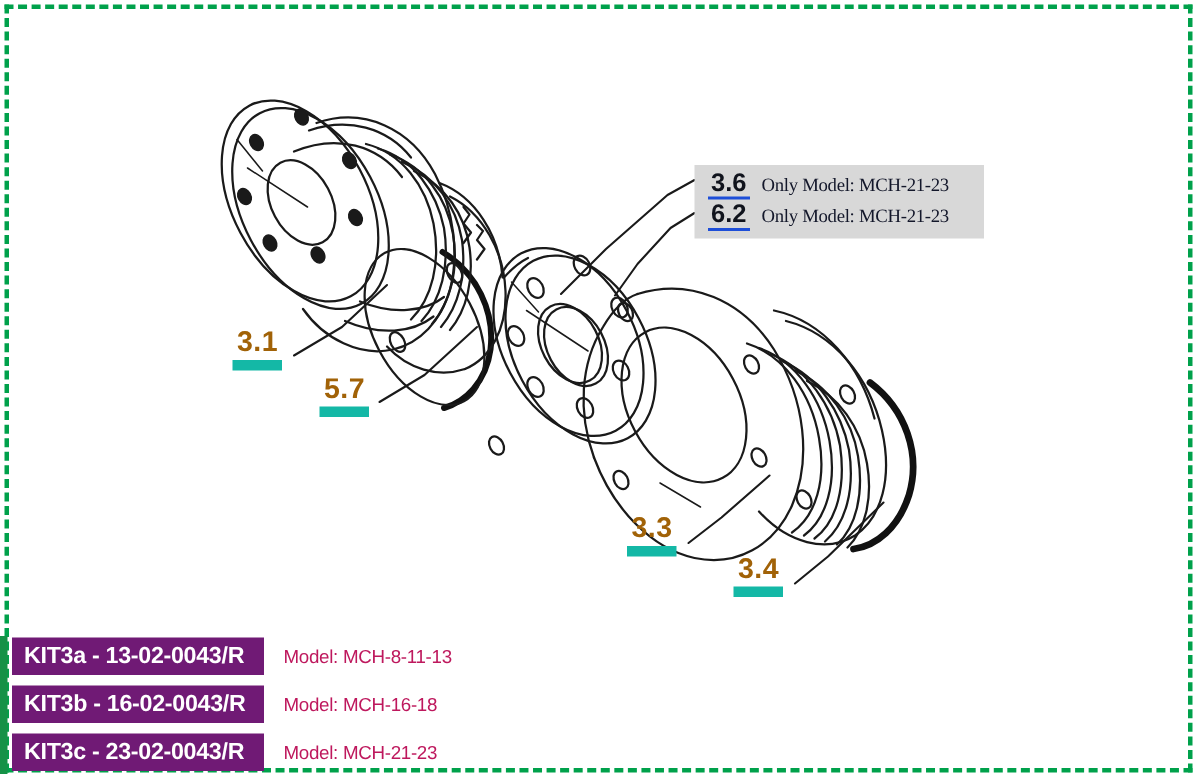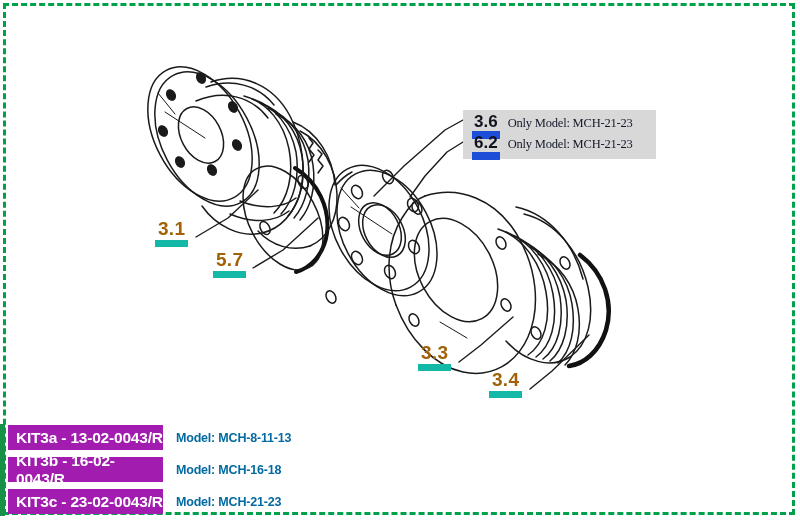--- a/index.html
+++ b/index.html
@@ -58,21 +58,21 @@
   .greyrow{
     display:flex;
     align-items:baseline;
     height:21px;
     padding-left:9px;
   }
   .greynum{
     font-weight:bold;
     font-size:17px;
     color:#10131c;
-    border-bottom:8px solid #1d4ed8;
+    border-bottom:2px solid #1d4ed8;
     padding:0 2px 1px 2px;
     margin-right:8px;
     line-height:1;
   }
   .greytxt{
     font-size:12.5px;
     color:#13172a;
     font-weight:normal;
     white-space:nowrap;
     letter-spacing:-0.2px;
@@ -95,39 +95,38 @@
   .legrow{
     position:relative;
     height:27px;
     margin-bottom:5px;
     display:flex;
     align-items:center;
   }
   .kit-badge{
     position:relative;
     margin-left:8px;
-    width:155px;
+    width:168px;
     height:25px;
-    background:#a21caf;
+    background:#701a75;
     color:#ffffff;
     font-weight:bold;
     font-size:15.5px;
     letter-spacing:-0.2px;
     display:flex;
     align-items:center;
     padding-left:8px;
     box-sizing:border-box;
   }
   .model-txt{
     margin-left:13px;
     font-size:12.5px;
-    color:#0369a1;
+    color:#be185d;
     letter-spacing:-0.2px;
     white-space:nowrap;
-    font-weight:bold;
   }
 </style>
 </head>
 <body>
 
 <div id="page">
 
   <div class="frame"></div>
 
   <svg class="drawing" viewBox="0 0 800 520" xmlns="http://www.w3.org/2000/svg">

